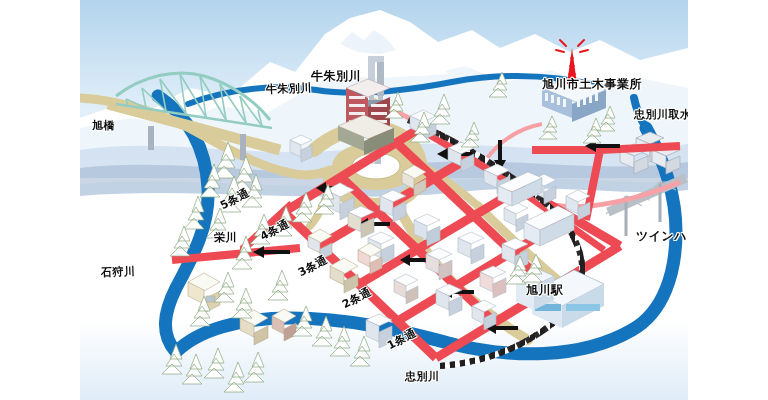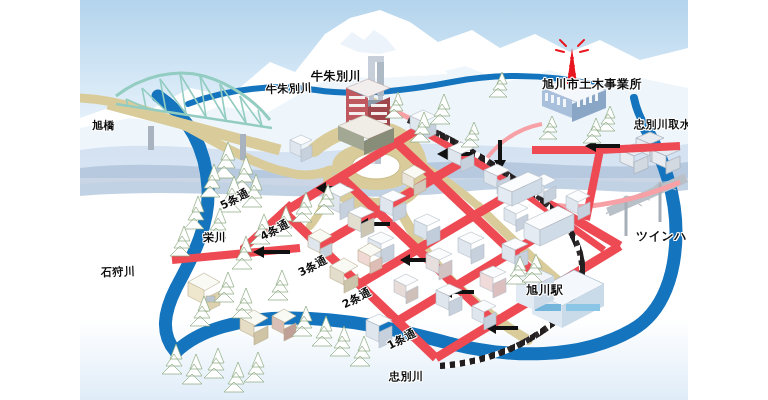--- a/index.html
+++ b/index.html
@@ -460,26 +460,26 @@
         </g>
       </g>
 
     </svg>
 
     <div>
       <div class="lbl sz-md" style="left:12px;top:120px">旭橋</div>
       <div class="lbl sz-md rot-river" style="left:186px;top:84px">牛朱別川</div>
       <div class="lbl sz-lg" style="left:231px;top:70px">牛朱別川</div>
       <div class="lbl sz-lg" style="left:462px;top:78px">旭川市土木事業所</div>
-      <div class="lbl sz-md" style="left:554px;top:119px">忠別川取水</div>
+      <div class="lbl sz-md" style="left:554px;top:109px">忠別川取水</div>
       <div class="lbl sz-lg" style="left:556px;top:230px">ツインハープ</div>
-      <div class="lbl sz-md" style="left:123px;top:232px">栄川</div>
+      <div class="lbl sz-md" style="left:134px;top:232px">栄川</div>
       <div class="lbl sz-md rot-river" style="left:21px;top:267px">石狩川</div>
       <div class="lbl sz-lg" style="left:446px;top:284px">旭川駅</div>
-      <div class="lbl sz-md" style="left:309px;top:371px">忠別川</div>
+      <div class="lbl sz-md" style="left:325px;top:371px">忠別川</div>
 
       <div class="lbl sz-md rot-nw" style="left:141px;top:201px">5条通</div>
       <div class="lbl sz-md rot-nw" style="left:181px;top:232px">4条通</div>
       <div class="lbl sz-md rot-nw" style="left:219px;top:268px">3条通</div>
       <div class="lbl sz-md rot-nw" style="left:263px;top:300px">2条通</div>
       <div class="lbl sz-md rot-nw" style="left:308px;top:341px">1条通</div>
     </div>
 
   </div>
 </div>

